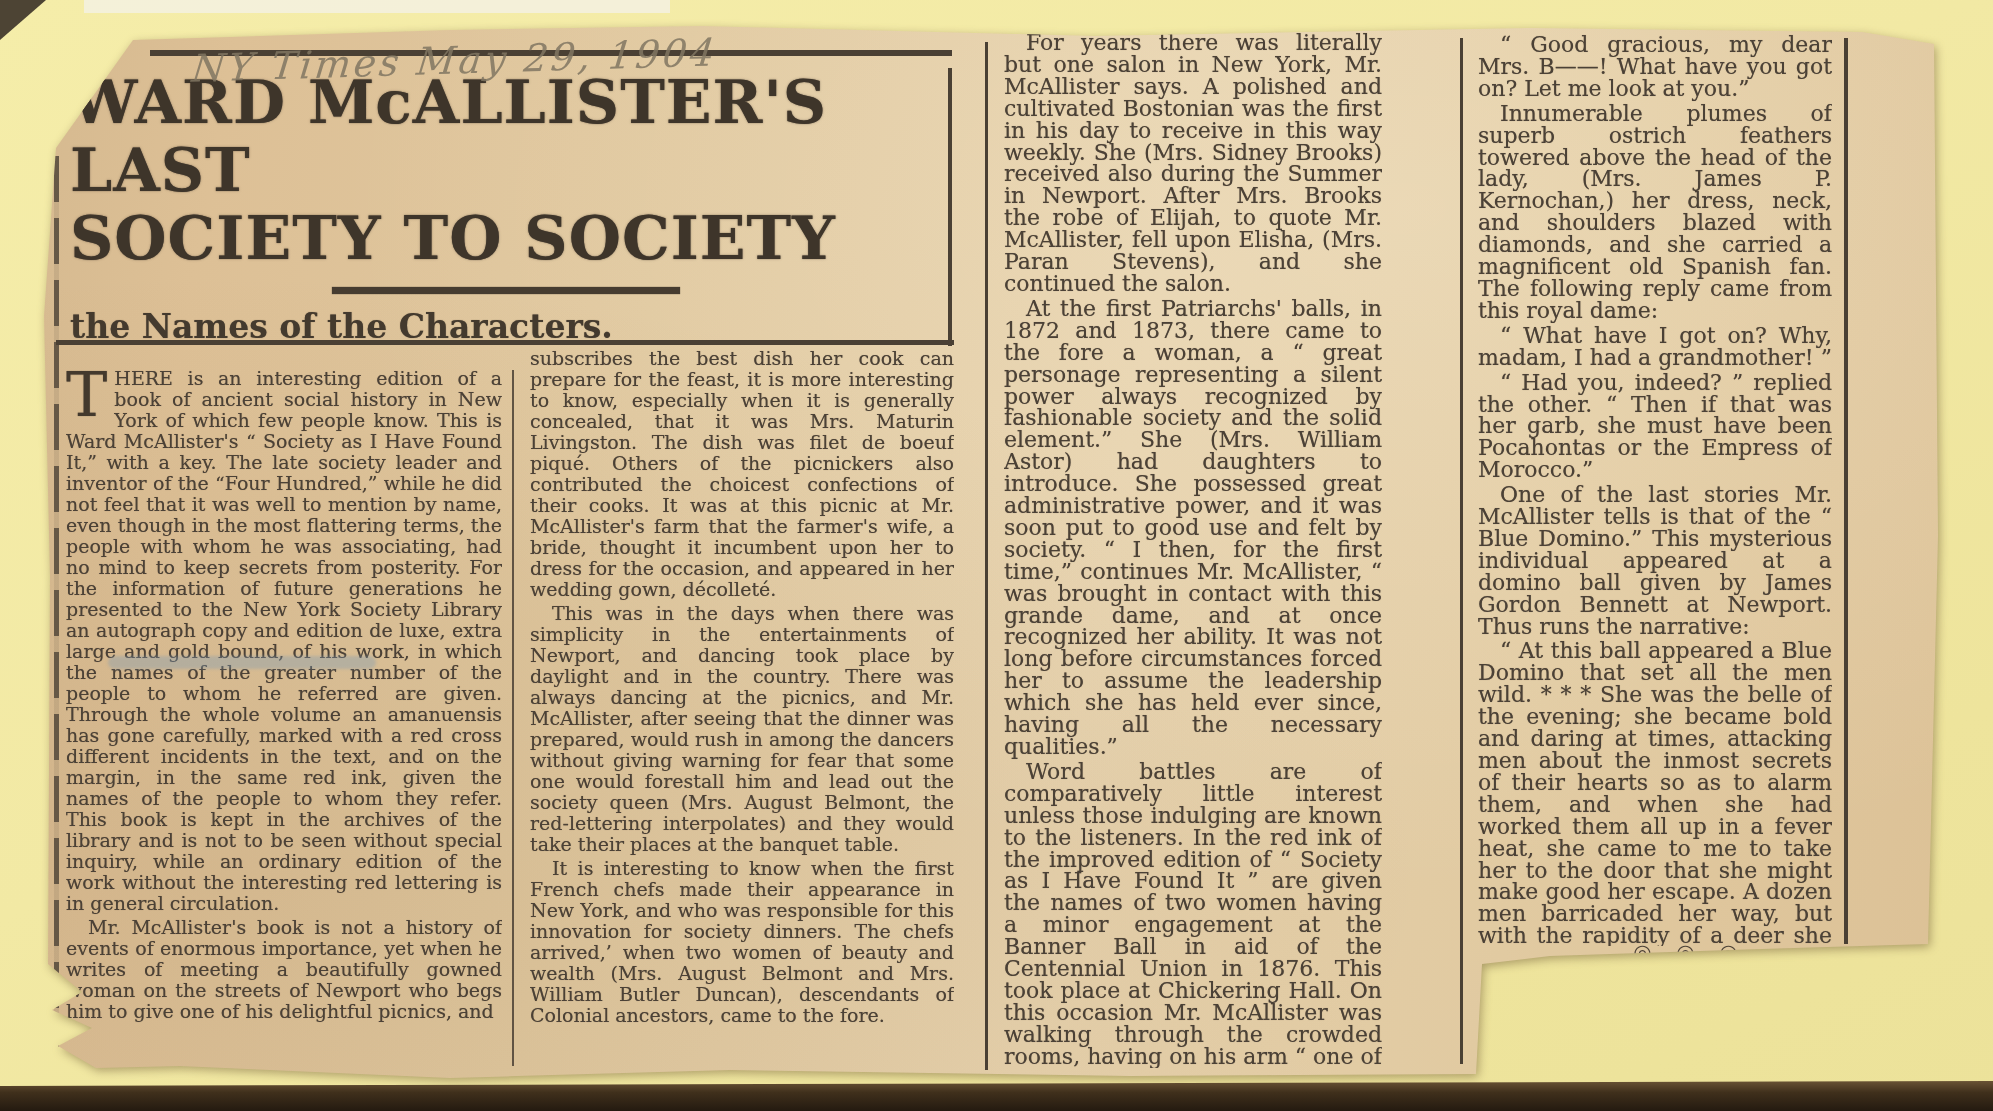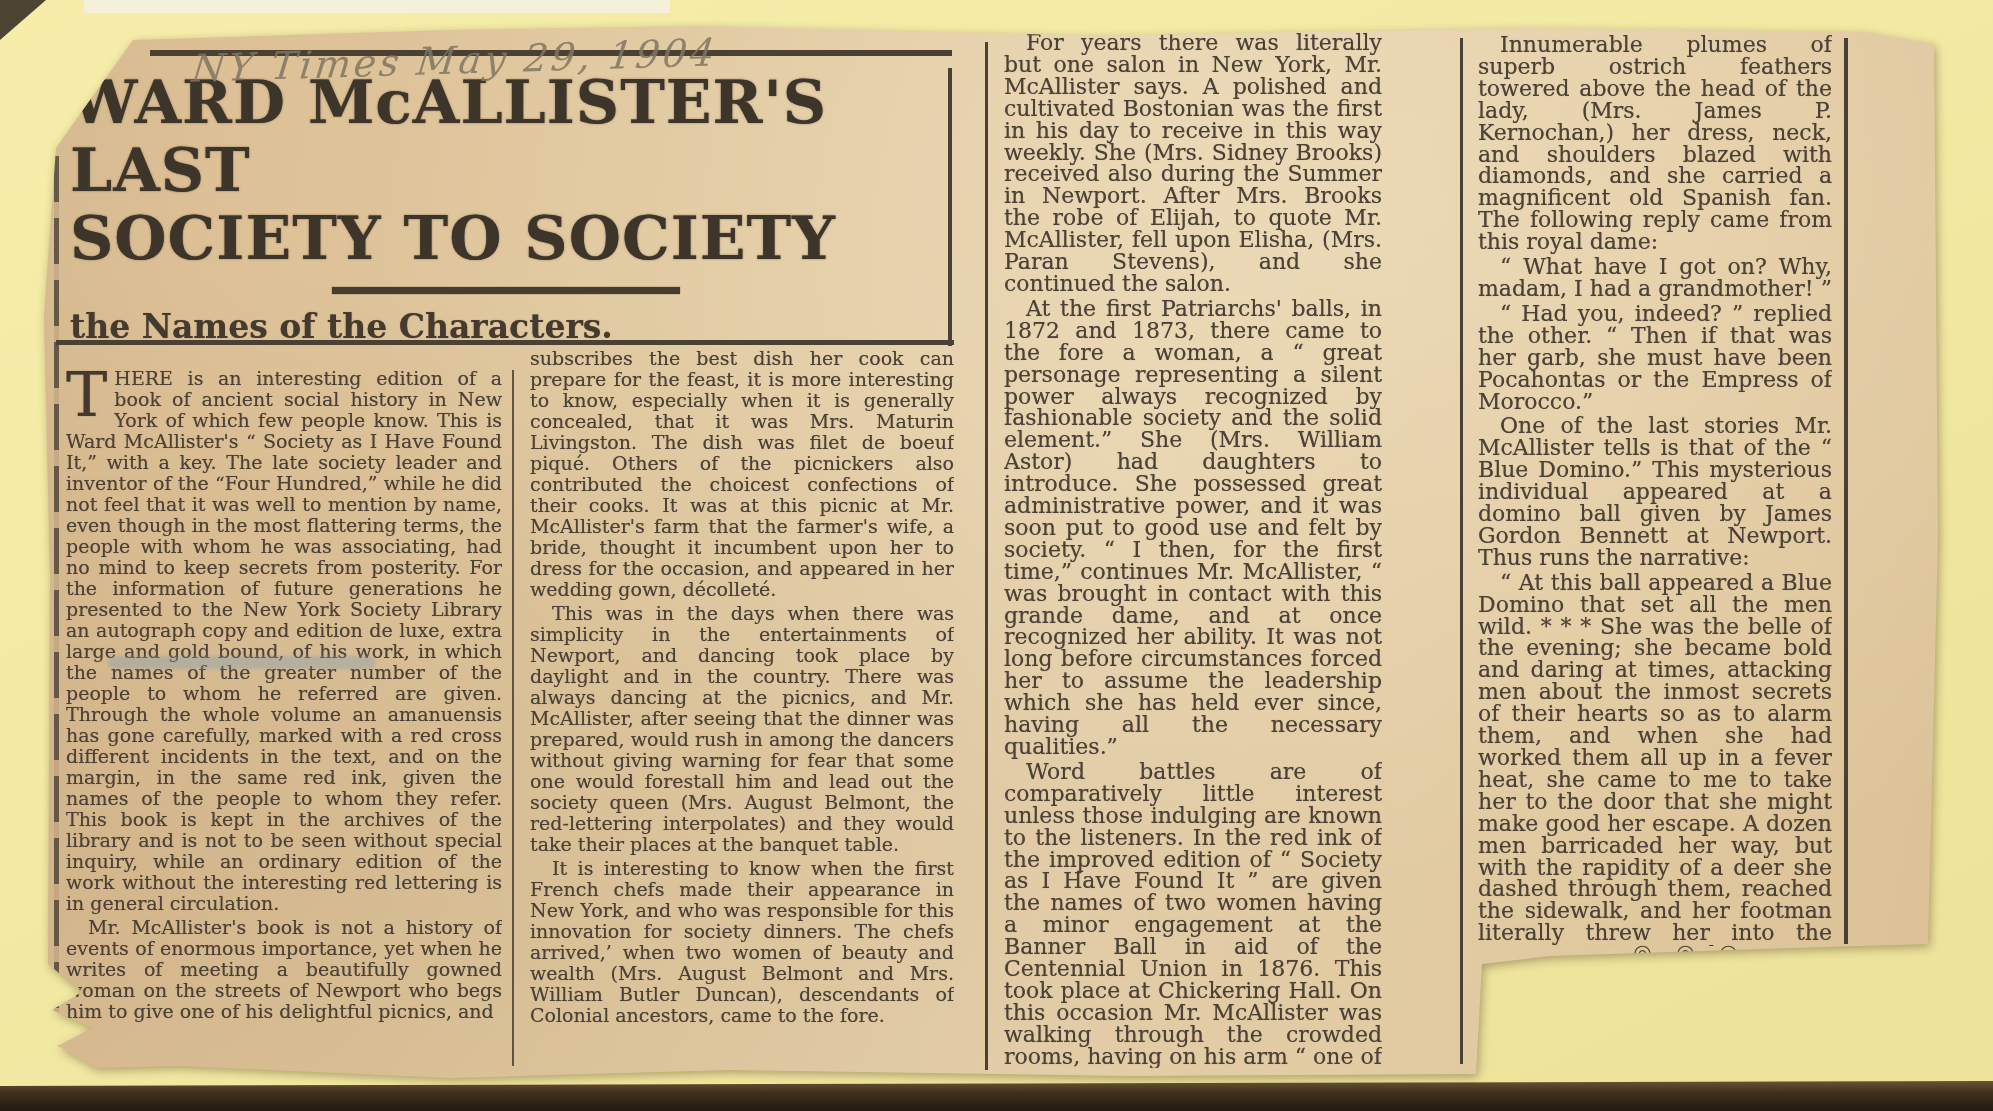--- a/index.html
+++ b/index.html
@@ -141,20 +141,21 @@
         <p>It is interesting to know when the first French chefs made their appearance in New York, and who was responsible for this innovation for society dinners. The chefs arrived,’ when two women of beauty and wealth (Mrs. August Belmont and Mrs. William Butler Duncan), descendants of Colonial ancestors, came to the fore.</p>
       </div>
     <div class="rule divider-2"></div>
     <div class="article-col cols-narrow col-3">
         <p>For years there was literally but one salon in New York, Mr. McAllister says. A polished and cultivated Bostonian was the first in his day to receive in this way weekly. She (Mrs. Sidney Brooks) received also during the Summer in Newport. After Mrs. Brooks the robe of Elijah, to quote Mr. McAllister, fell upon Elisha, (Mrs. Paran Stevens), and she continued the salon.</p>
         <p>At the first Patriarchs' balls, in 1872 and 1873, there came to the fore a woman, a “ great personage representing a silent power always recognized by fashionable society and the solid element.” She (Mrs. William Astor) had daughters to introduce. She possessed great administrative power, and it was soon put to good use and felt by society. “ I then, for the first time,” continues Mr. McAllister, “ was brought in contact with this grande dame, and at once recognized her ability. It was not long before circumstances forced her to assume the leadership which she has held ever since, having all the necessary qualities.”</p>
         <p>Word battles are of comparatively little interest unless those indulging are known to the listeners. In the red ink of the improved edition of “ Society as I Have Found It ” are given the names of two women having a minor engagement at the Banner Ball in aid of the Centennial Union in 1876. This took place at Chickering Hall. On this occasion Mr. McAllister was walking through the crowded rooms, having on his arm “ one of our brilliant society women, a flower which was not quite a flower, yet was no more a bud,” (Mrs. Paran Stevens,) when they met a lady in gorgeous apparel, so gorgeous that the lady on Mr. McAllister's arm accosted her with:</p>
       </div>
     <div class="rule divider-3"></div>
     <div class="article-col cols-narrow col-4">
+        <p>“ Good gracious, my dear Mrs. B——! What have you got on? Let me look at you.”</p>
         <p>Innumerable plumes of superb ostrich feathers towered above the head of the lady, (Mrs. James P. Kernochan,) her dress, neck, and shoulders blazed with diamonds, and she carried a magnificent old Spanish fan. The following reply came from this royal dame:</p>
         <p>“ What have I got on? Why, madam, I had a grandmother! ”</p>
         <p>“ Had you, indeed? ” replied the other. “ Then if that was her garb, she must have been Pocahontas or the Empress of Morocco.”</p>
         <p>One of the last stories Mr. McAllister tells is that of the “ Blue Domino.” This mysterious individual appeared at a domino ball given by James Gordon Bennett at Newport. Thus runs the narrative:</p>
         <p>“ At this ball appeared a Blue Domino that set all the men wild. * * * She was the belle of the evening; she became bold and daring at times, attacking men about the inmost secrets of their hearts so as to alarm them, and when she had worked them all up in a fever heat, she came to me to take her to the door that she might make good her escape. A dozen men barricaded her way, but with the rapidity of a deer she dashed through them, reached the sidewalk, and her footman literally threw her into the carriage. Her coachman was well drilled, dashed off at a furious rate, and to this day no one has ever found out who the fair creature was.” There is another of the red crosses at the words “ Blue Domino,” and on the margin in the red ink is written “ Mrs. Henry Clews.”</p>
       </div>
     <div class="rule divider-4"></div>
 
     <div class="blue-smudge"></div>
     <div class="end-ornament">◎ ◎ ◎</div>

